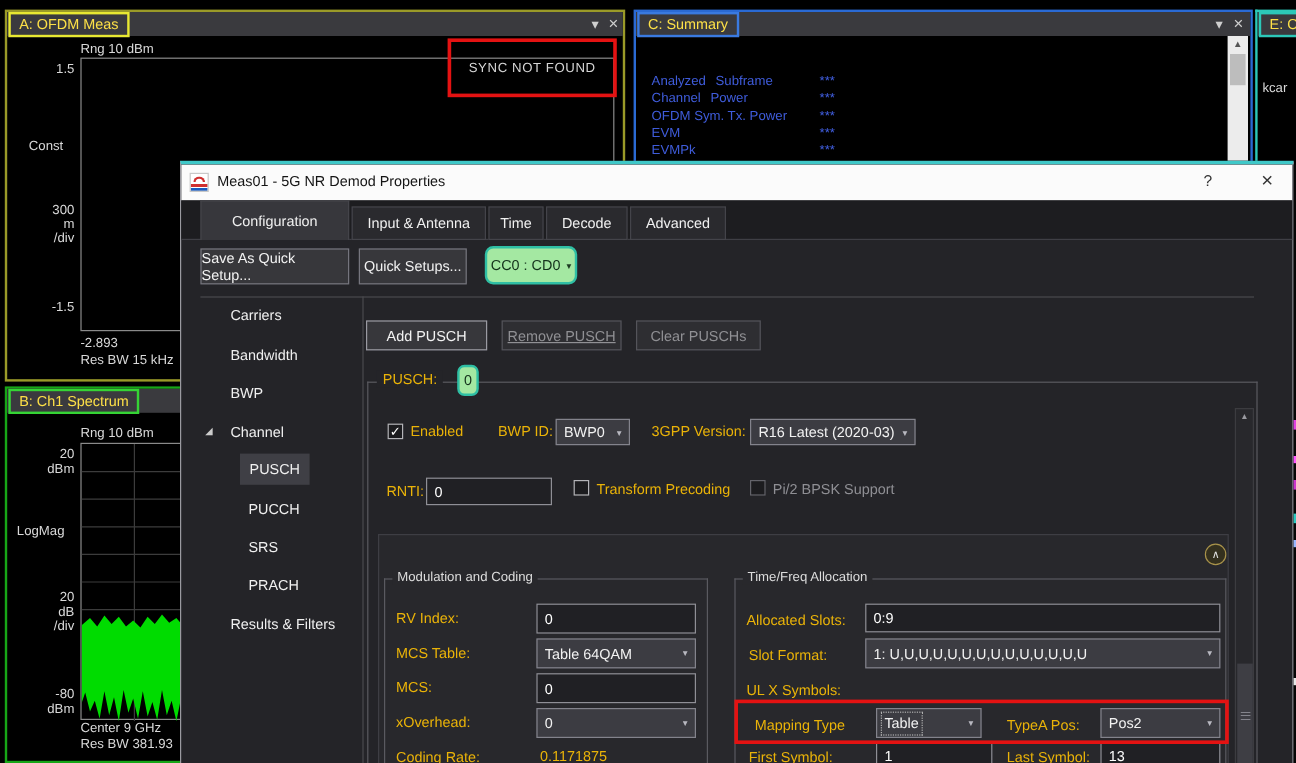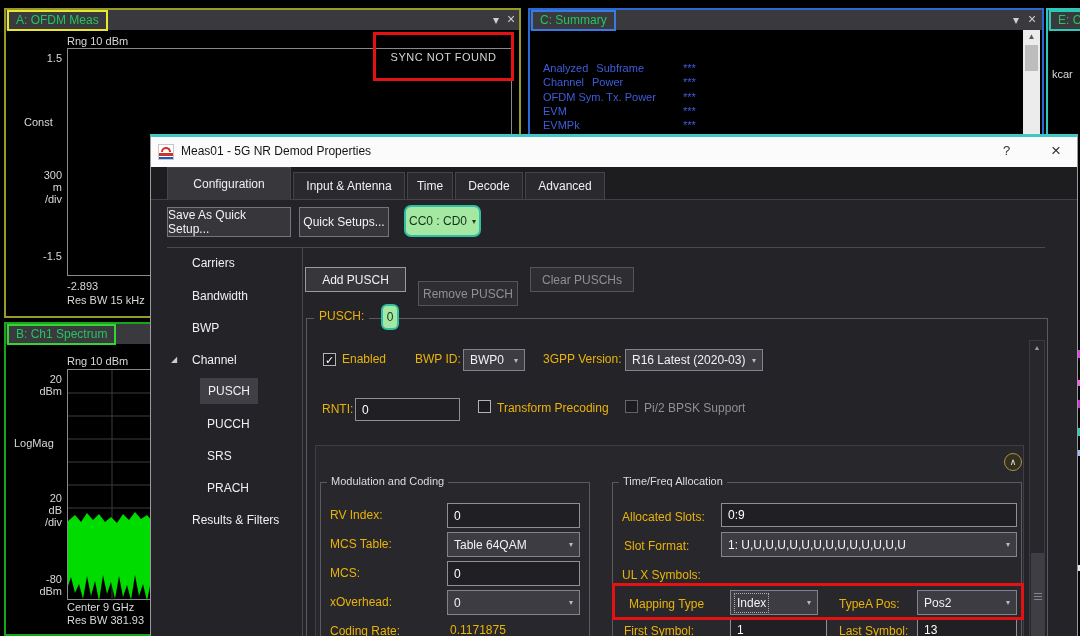--- a/index.html
+++ b/index.html
@@ -1,20 +1,20 @@
 <!DOCTYPE html>
 <html><head>
 <meta charset="utf-8">
 <style>
   html,body{margin:0;padding:0;background:#000;width:1080px;height:636px;overflow:hidden;
     font-family:"Liberation Sans",sans-serif;-webkit-font-smoothing:antialiased;}
   .abs{position:absolute;}
   .win{position:absolute;background:#000;box-sizing:border-box;}
   .winbar{position:absolute;left:0;right:0;top:0;height:20px;background:#3a3a3e;}
-  .ttl-box{position:absolute;border:2px solid;padding:1px 7px 2px 7px;color:#22c55e;font-size:12px;
+  .ttl-box{position:absolute;border:2px solid;padding:1px 7px 2px 7px;color:#fde047;font-size:12px;
     white-space:nowrap;background:#3a3a3e;}
   .winctl{position:absolute;color:#cfcfcf;font-size:12px;line-height:16px;cursor:default;}
   .mlbl{position:absolute;color:#d9d9d9;font-size:11px;white-space:nowrap;line-height:12px;}
   .ra{text-align:right;}
   .plot{position:absolute;background:#000;border:1px solid #8a8a8a;box-sizing:border-box;}
   .dlg{position:absolute;left:150px;top:134px;width:928px;height:502px;background:#242428;
     border-top:3px solid #3fc8c8;border-left:1px solid #9a9aa0;border-right:1px solid #9a9aa0;
     box-sizing:border-box;overflow:hidden;z-index:10;color:#e8e8e8;font-size:12px;}
   .titlebar{position:absolute;left:0;right:0;top:0;height:30px;background:#fbfbfb;color:#141414;}
   .tabbar{position:absolute;left:0;right:0;top:30px;height:33px;background:#1d1d20;
@@ -185,21 +185,21 @@
   <div class="side-item" style="left:41px;top:213px;">Channel</div>
   <div class="abs" style="left:49px;top:241px;width:58px;height:26px;background:#3f3f45;display:flex;align-items:center;justify-content:center;">
     <span style="color:#f0f0f0;font-size:12px;">PUSCH</span>
   </div>
   <div class="side-item" style="left:56px;top:277px;">PUCCH</div>
   <div class="side-item" style="left:56px;top:309px;">SRS</div>
   <div class="side-item" style="left:56px;top:341px;">PRACH</div>
   <div class="side-item" style="left:41px;top:373px;">Results &amp; Filters</div>
 
   <div class="btn" style="left:154px;top:130px;width:101px;height:25px;border-color:#9a9aa2;">Add PUSCH</div>
-  <div class="btn disabled" style="left:267px;top:144px;width:100px;height:25px;">Remove PUSCH</div>
+  <div class="btn disabled" style="left:267px;top:130px;width:100px;height:25px;text-decoration:underline;">Remove PUSCH</div>
   <div class="btn disabled" style="left:379px;top:130px;width:104px;height:25px;">Clear PUSCHs</div>
 
   <div class="fs" style="left:155px;top:181px;width:742px;height:330px;border-bottom:none;"></div>
   <div class="flbl" style="left:163px;top:172px;background:#242428;padding:0 5px;">PUSCH:</div>
   <div class="greenpill abs" style="left:230px;top:167px;width:18px;height:26px;border-radius:6px;font-size:12px;">
     <span>0</span>
   </div>
 
   <div class="cb" style="left:172px;top:216px;">
     <span>✓</span>
@@ -254,21 +254,21 @@
       <div class="flbl" style="left:9px;top:27px;">Allocated Slots:</div>
       <input class="input" readonly="" style="left: 108px; top: 20px; width: 296px; height: 24px;" value="0:9">
       <div class="flbl" style="left:11px;top:56px;">Slot Format:</div>
       <div class="dd" style="left:108px;top:49px;width:296px;height:25px;">
         <span>1: U,U,U,U,U,U,U,U,U,U,U,U,U,U</span>
         <span class="arw">▾</span>
       </div>
       <div class="flbl" style="left:9px;top:85px;">UL X Symbols:</div>
       <div class="flbl" style="left:16px;top:114px;">Mapping Type</div>
       <div class="dd" style="left:117px;top:107px;width:88px;height:25px;">
-        <span style="outline:1px dotted #b0b0b0;outline-offset:2px;">Index</span>
+        <span style="outline:1px dotted #b0b0b0;outline-offset:2px;">Table</span>
         <span class="arw">▾</span>
       </div>
       <div class="flbl" style="left:226px;top:114px;">TypeA Pos:</div>
       <div class="dd" style="left:304px;top:107px;width:100px;height:25px;">
         <span>Pos2</span>
         <span class="arw">▾</span>
       </div>
       <div class="flbl" style="left:11px;top:141px;">First Symbol:</div>
       <input class="input" readonly="" style="left: 117px; top: 135px; width: 97px; height: 24px;" value="1">
       <div class="flbl" style="left:226px;top:141px;">Last Symbol:</div>

